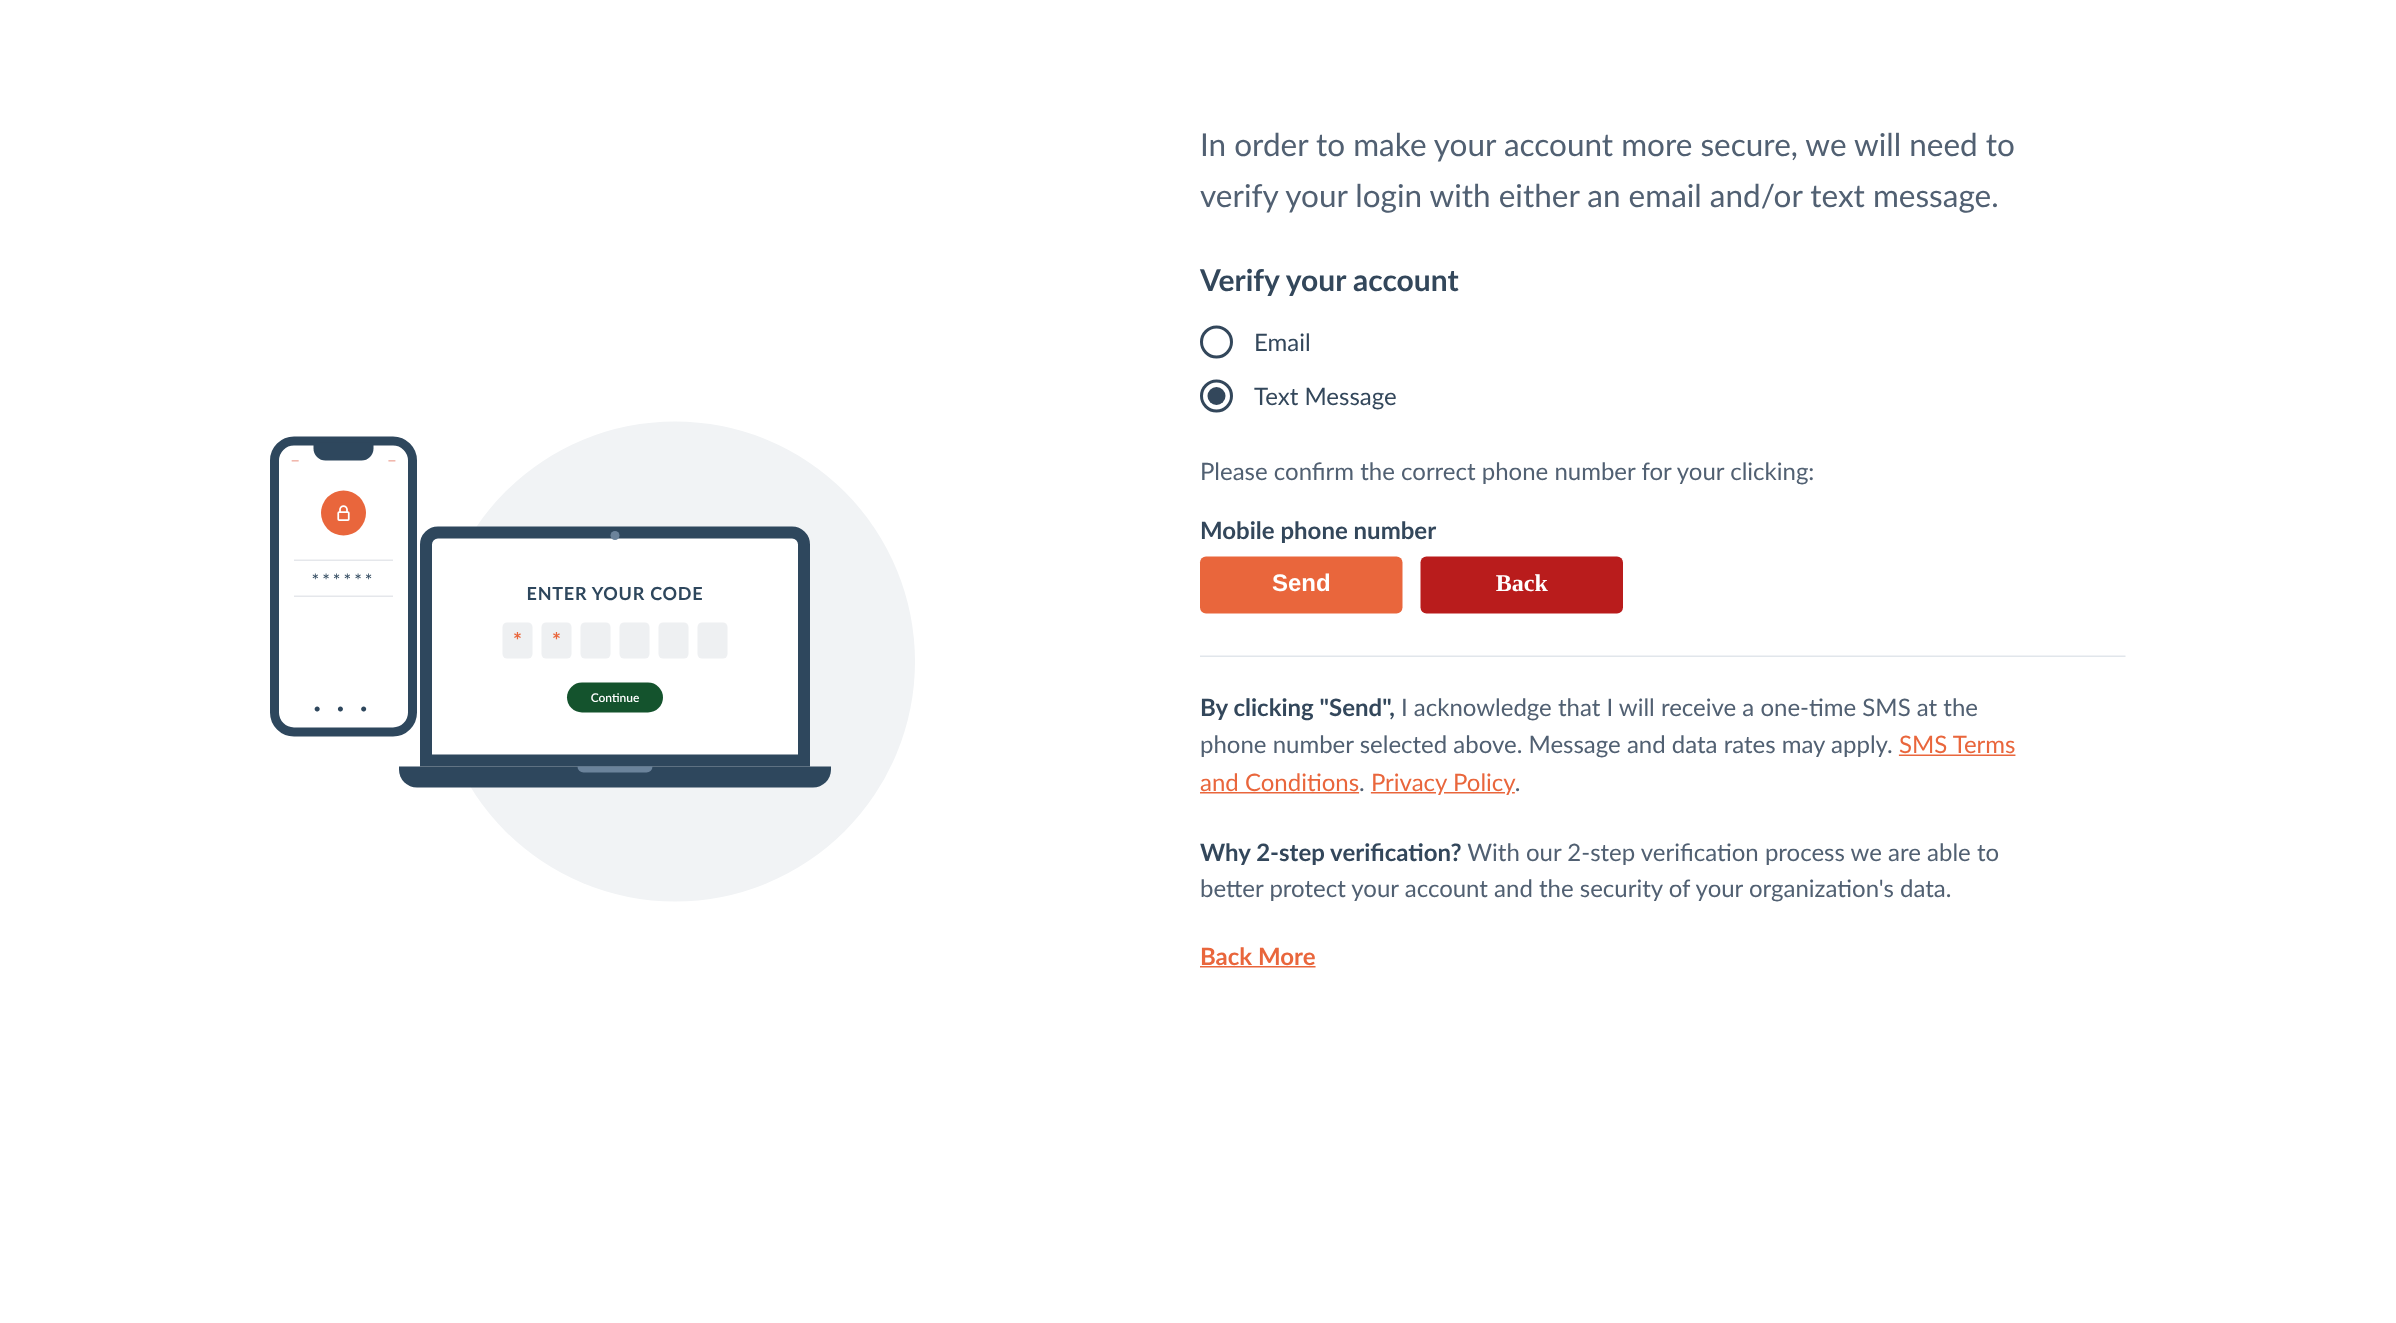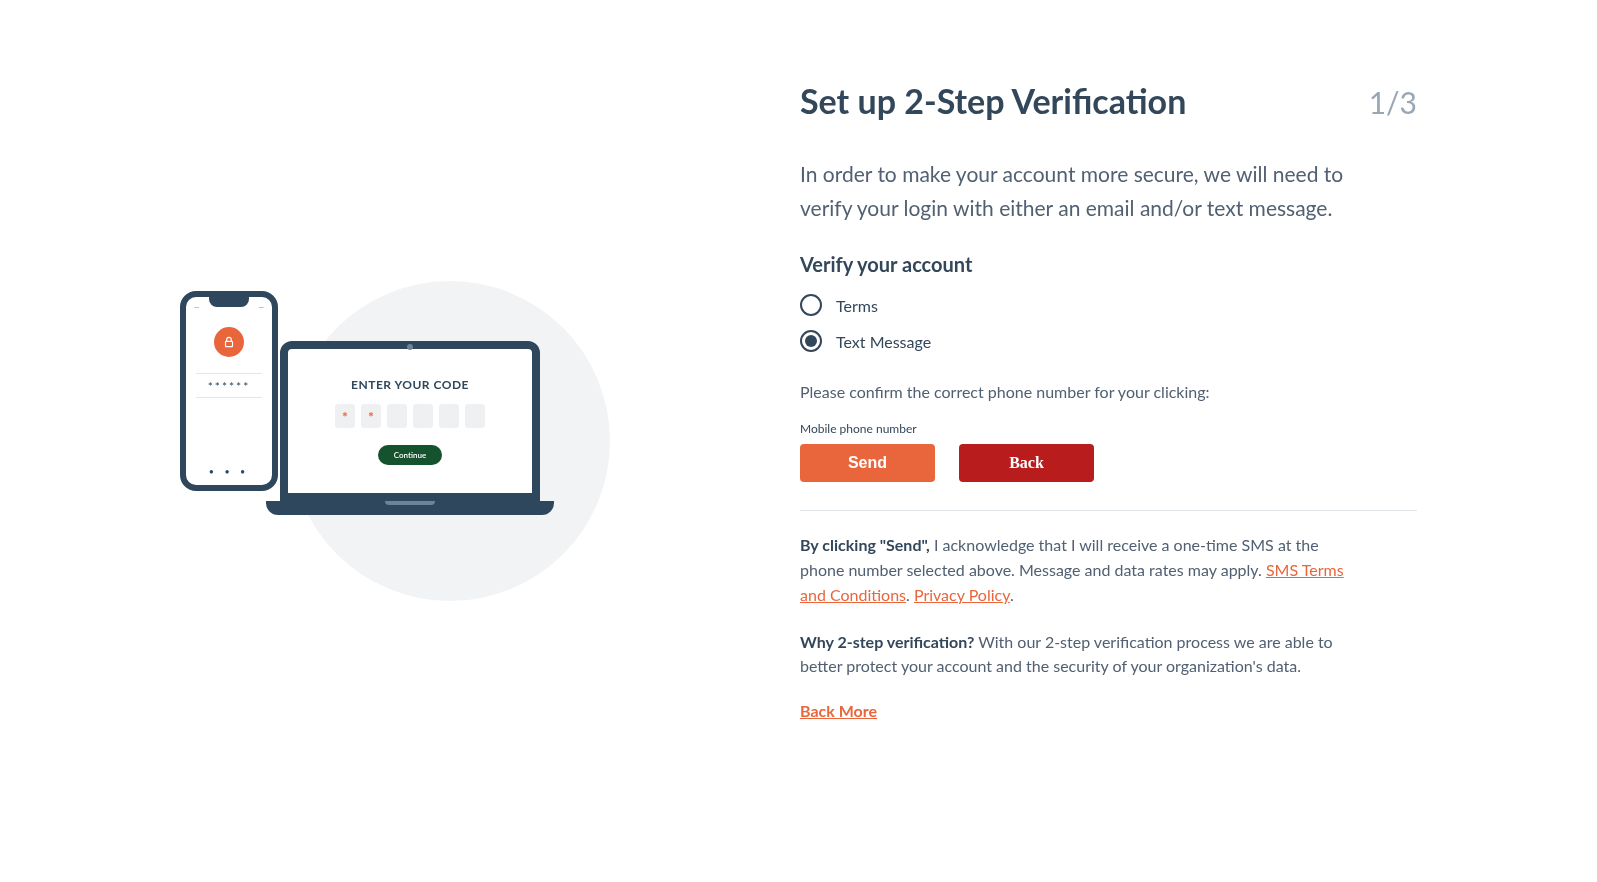--- a/index.html
+++ b/index.html
@@ -84,21 +84,21 @@
     border-top:1px solid #e5e7eb;
   }
   .phone .dots {
     position:absolute; bottom:8px; left:50%; transform:translateX(-50%);
     font-size:9px; color:#2e475d;
     letter-spacing:4px;
   }
   
   .laptop {
     position:absolute;
-    left:110px; top:100px;
+    left:110px; top:110px;
     width:260px;
   }
   .laptop .lid {
     height:160px;
     border:8px solid #2e475d;
     border-top-left-radius:12px;
     border-top-right-radius:12px;
     background:#fff;
     position:relative;
     display:flex;
@@ -218,40 +218,40 @@
   .radio-opt .lbl {
     font-size:16px;
     color:#33475b;
   }
   .confirm {
     font-size:16px;
     color:#516072;
     margin-bottom:20px;
   }
   .field-label {
-    font-size:12px;
-    font-weight:400;
+    font-size:16px;
+    font-weight:700;
     color:#33475b;
     margin-bottom:8px;
     display:block;
   }
   .phone-input {
     width:370px;
     padding:10px 14px;
     font-size:16px;
     color:#33475b;
     border:1px solid #33475b;
     border-radius:3px;
     outline:none;
     font-family:inherit;
     margin-bottom:20px;
   }
   .btns {
     display:flex;
-    gap:24px;
+    gap:12px;
     margin-bottom:28px;
   }
   .btn-send, .btn-back {
     width:135px;
     padding:10px 0;
     font-size:16px;
     font-weight:700;
     border:none;
     border-radius:4px;
     cursor:pointer;
@@ -326,33 +326,29 @@
             </div>
             <div class="btn">Continue</div>
           </div>
         </div>
         <div class="base"></div>
       </div>
     </div>
   </div>
 
   <div class="right">
-    <div class="header-row">
-      <h1>Set up 2-Step Verification</h1>
-      <div class="step">1/3</div>
-    </div>
 
     <p class="intro">In order to make your account more secure, we will need to verify your login with either an email and/or text message.</p>
 
     <h2>Verify your account</h2>
 
     <div class="radio-group">
       <div class="radio-opt">
         <span class="circle"></span>
-        <span class="lbl">Terms</span>
+        <span class="lbl">Email</span>
       </div>
       <div class="radio-opt selected">
         <span class="circle"></span>
         <span class="lbl">Text Message</span>
       </div>
     </div>
 
     <p class="confirm">Please confirm the correct phone number for your clicking:</p>
 
     <label class="field-label">Mobile phone number</label>

